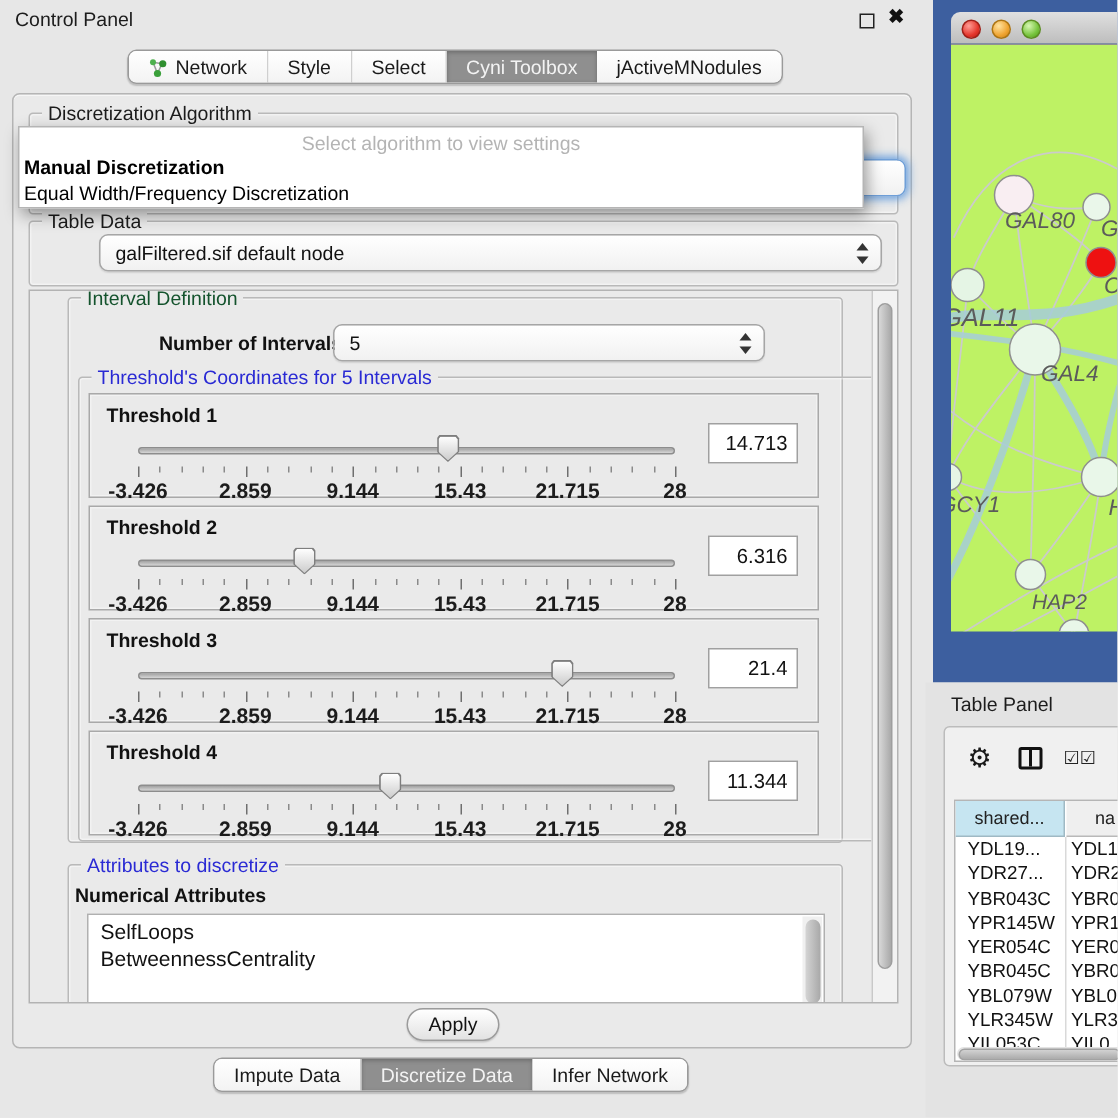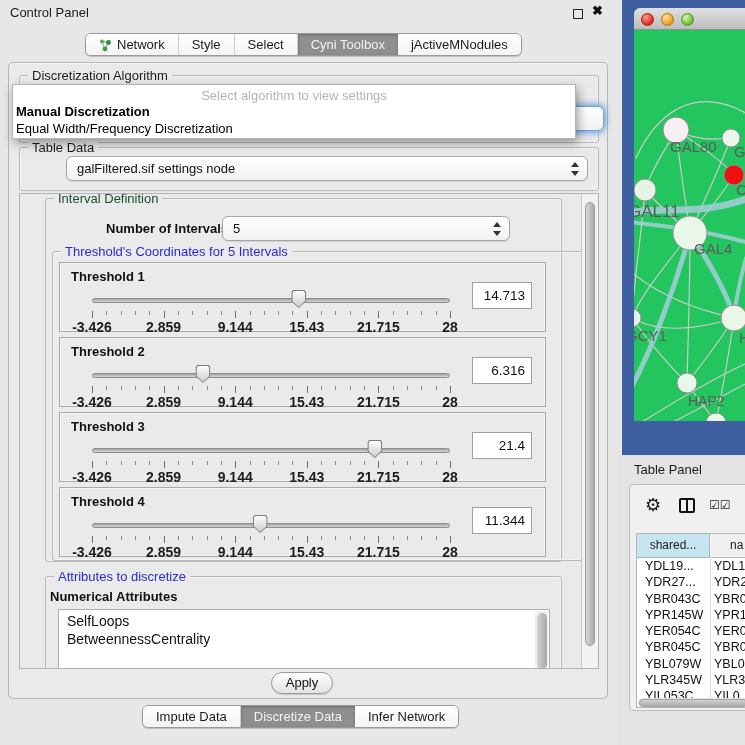--- a/index.html
+++ b/index.html
@@ -66,21 +66,21 @@
   .popup .opt { font-size:13px; color:#000; padding-left:3px; line-height:17px; }
   .popup .opt.selected { font-weight:bold; }
 
   
   .net-window { position:absolute; left:622px; top:0; width:123px; height:455px; background:#3d5f9f; }
   .mac-titlebar { position:absolute; left:12px; top:8px; width:111px; height:22px; background:linear-gradient(#e0e0e0,#bdbdbd); border-top-left-radius:6px; border-bottom:1px solid #909090; }
   .tlight { position:absolute; top:4.5px; width:13px; height:13px; border-radius:50%; }
   .tlight.red { left:7px; background:radial-gradient(circle at 35% 30%, #ff9d96, #e4362c 60%, #b01b13); border:.5px solid #9f2018; }
   .tlight.yellow { left:27px; background:radial-gradient(circle at 35% 30%, #ffe3a0, #f0aузел33 0%, #efa431 60%, #c57d13); background:radial-gradient(circle at 35% 30%, #ffe3a0, #efa431 60%, #c57d13); border:.5px solid #ad7513; }
   .tlight.green { left:47px; background:radial-gradient(circle at 35% 30%, #d7f7b2, #77c43d 60%, #4f9718); border:.5px solid #5c8f22; }
-  .net-canvas { position:absolute; left:12px; top:30px; width:111px; height:391px; background:#22c55e; overflow:hidden; }
+  .net-canvas { position:absolute; left:12px; top:30px; width:111px; height:391px; background:#bef264; overflow:hidden;font-style:italic; }
 
   
   .tp-region { position:absolute; left:617px; top:455px; width:128px; height:290px; background:#e3e3e3; }
   .tp-title { position:absolute; left:17px; top:7px; font-size:13px; color:#1c1c1c; }
   .tp-box { position:absolute; left:12px; top:29px; width:130px; height:227px; background:#f0f0f0; border:1px solid #bcbcbc; border-radius:4px; }
   .gear { position:absolute; left:15px; top:9px; font-size:18px; color:#1a1a1a; }
   .col-icon { position:absolute; left:49px; top:13px; width:16px; height:15px; border:2px solid #111; border-radius:2px; }
   .col-icon::after { content:""; position:absolute; left:5px; top:0; width:2px; height:11px; background:#111; }
   .checks { position:absolute; left:79px; top:13px; font-size:12px; letter-spacing:0px; color:#222; }
   .tp-table { position:absolute; left:6px; top:48px; width:130px; height:175px; background:#fff; border:1px solid #b5b5b5; overflow:hidden; }
@@ -137,21 +137,21 @@
   <div class="main-panel">
 
     <div class="groupbox" style="left:10px; top:12px; width:580px; height:68px;">
       <span class="glabel">Discretization Algorithm</span>
       <div class="combo focused" style="left:46px; top:30px; width:538px;"></div>
     </div>
 
     <div class="groupbox" style="left:10px; top:84px; width:580px; height:44px;">
       <span class="glabel">Table Data</span>
       <div class="combo" style="left:46px; top:8px; width:522px;">
-        <span>galFiltered.sif settings node</span>
+        <span>galFiltered.sif default node</span>
         <span class="stepper">
             <span class="up"></span>
             <span class="down"></span>
           </span>
       </div>
     </div>
 
     <div class="scroll-pane">
       <div class="viewport">
 

